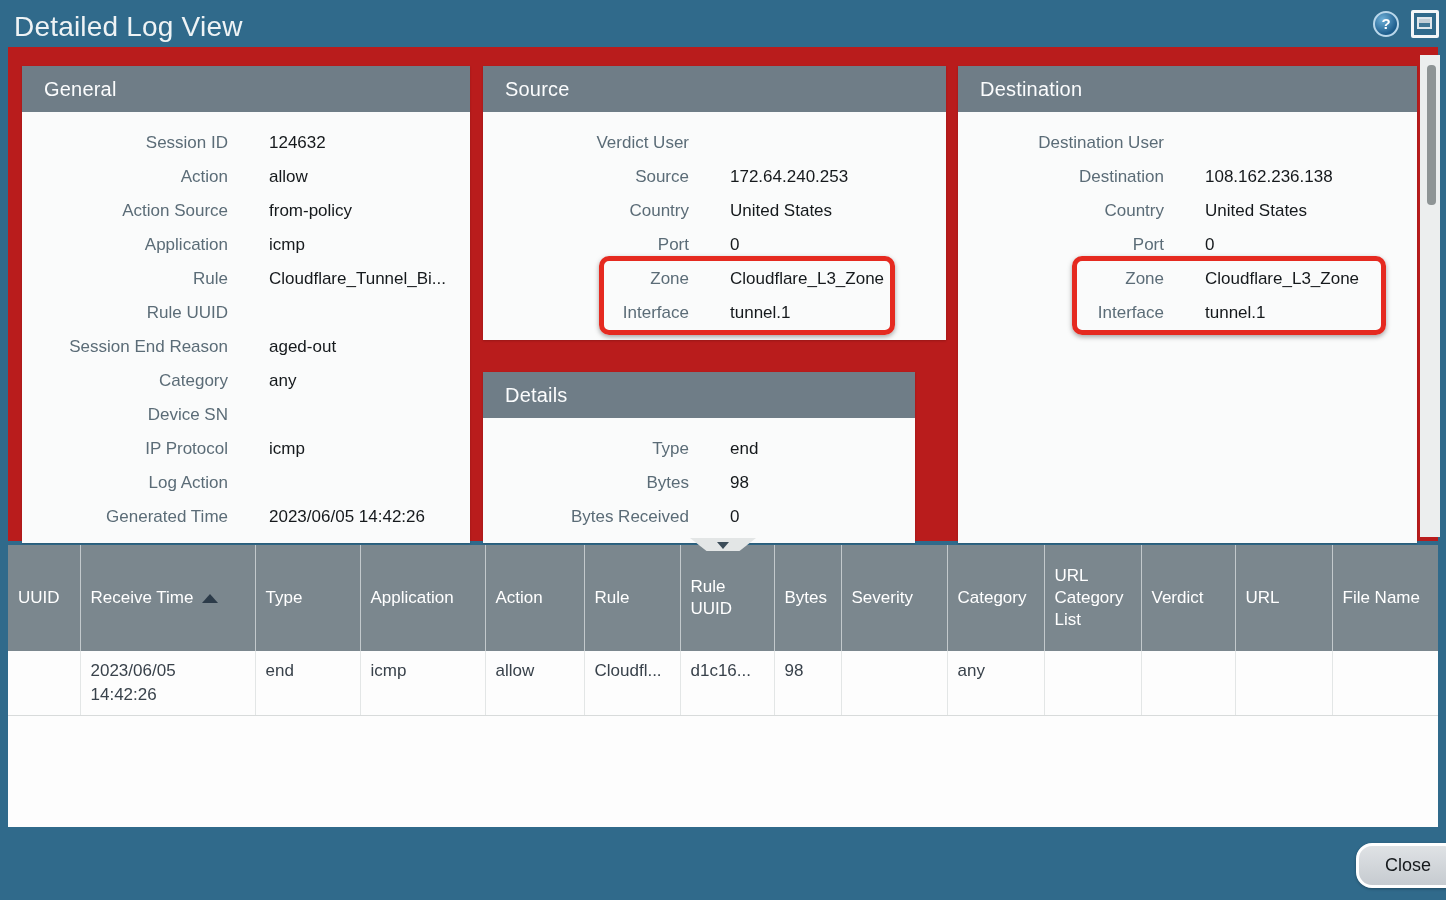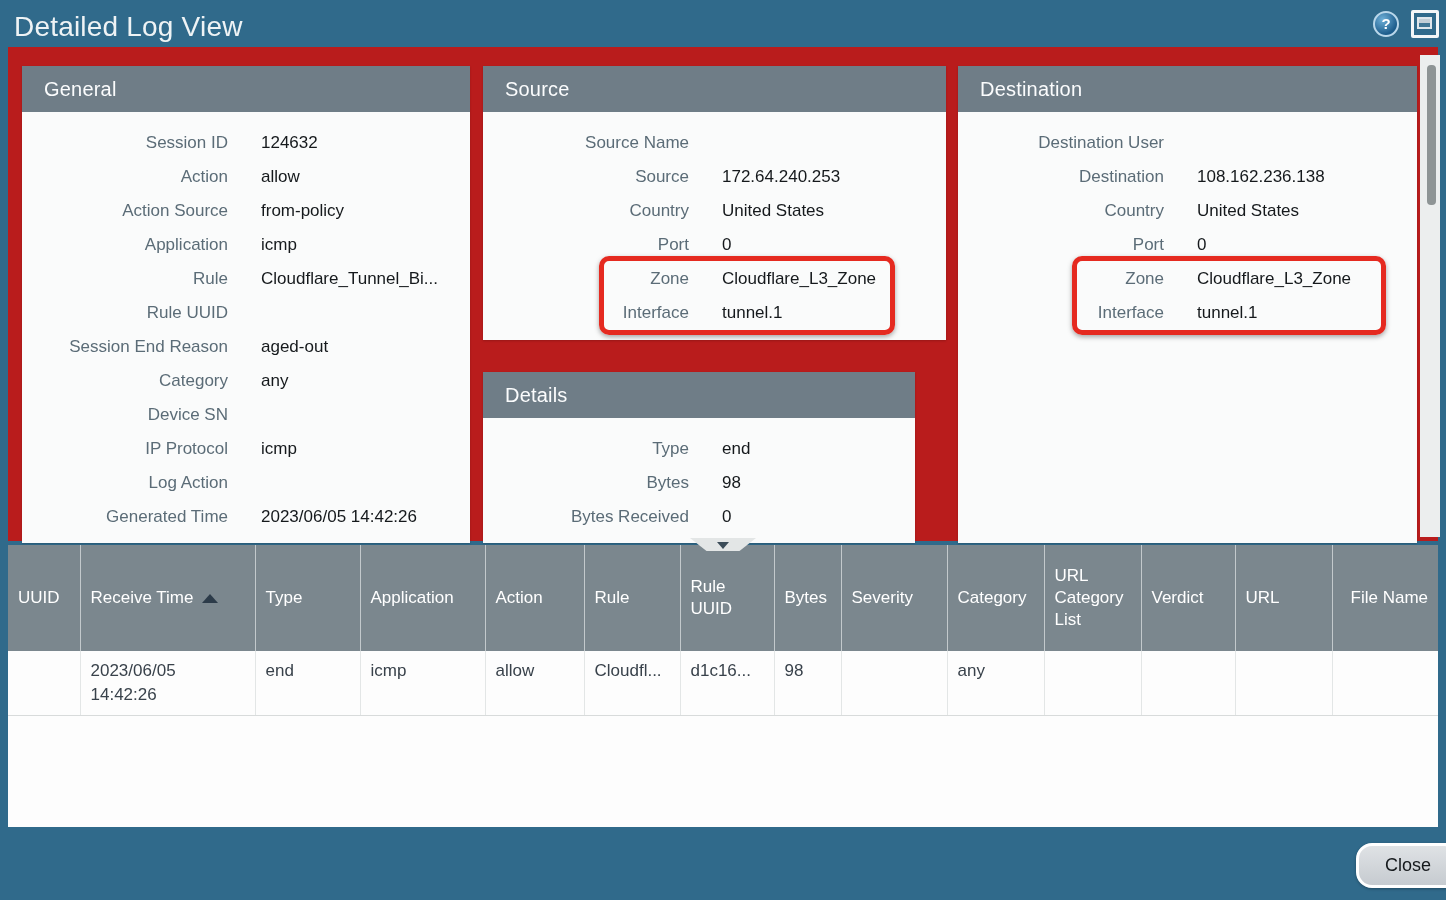--- a/index.html
+++ b/index.html
@@ -29,21 +29,21 @@
   
   .content{position:absolute;left:8px;top:47px;width:1430px;height:494px;background:#b91c1c;}
   .panel{position:absolute;background:#fafbfb;box-shadow:0 1px 2px rgba(0,0,0,.18);overflow:hidden;}
   .panel-header{
     height:46px;background:#6f7d87;color:#fbfcfd;font-size:20px;
     display:flex;align-items:center;padding-left:22px;letter-spacing:.2px;
   }
   .panel-body{padding:13px 0 0 0;}
   .frow{display:flex;padding:6.5px 0;line-height:21px;font-size:17px;gap:24px;}
   .flabel{width:206px;text-align:right;color:#5b6c77;flex:none;}
-  .fvalue{margin-left:9px;color:#15191c;width:200px;word-wrap:break-word;}
+  .fvalue{margin-left:17px;color:#15191c;width:200px;word-wrap:break-word;}
   .panel-general{left:14px;top:19px;width:448px;height:477px;}
   .panel-general .fvalue{width:190px;}
   .panel-source{left:475px;top:19px;width:463px;height:274px;}
   .panel-details{left:475px;top:325px;width:432px;height:171px;}
   .panel-destination{left:950px;top:19px;width:459px;height:477px;}
   
   .red-box{
     position:absolute;border:5px solid #e52a20;border-radius:10px;
     box-shadow:0 2px 5px rgba(0,0,0,.35);pointer-events:none;box-sizing:border-box;
   }
@@ -62,21 +62,21 @@
     border-left:6px solid transparent;border-right:6px solid transparent;border-top:7px solid #3c4d59;
   }
   
   .table-wrap{position:absolute;left:8px;top:545px;width:1430px;height:282px;background:#fdfdfd;}
   table.logs{border-collapse:collapse;table-layout:fixed;width:1430px;}
   table.logs th{
     background:#7b878e;color:#ffffff;font-weight:normal;font-size:17px;text-align:left;
     vertical-align:middle;height:106px;padding:8px 10px;box-sizing:border-box;
     border-right:1px solid rgba(255,255,255,.55);line-height:22px;cursor:pointer;
   }
-  table.logs th:last-child{border-right:none;text-align:right;}
+  table.logs th:last-child{border-right:none;}
   table.logs td{
     font-size:17px;color:#39424b;vertical-align:top;padding:8px 10px;height:54px;
     box-sizing:border-box;border-right:1px solid #e3e6e6;border-bottom:1px solid #d8dbdb;
     line-height:24px;overflow:hidden;
   }
   table.logs td:last-child{border-right:none;}
   .sort-arrow{
     display:inline-block;width:0;height:0;margin-left:9px;
     border-left:8px solid transparent;border-right:8px solid transparent;
     border-bottom:9px solid #2c3b49;vertical-align:middle;
@@ -153,21 +153,21 @@
           <div class="flabel">Generated Time</div>
           <div class="fvalue">2023/06/05 14:42:26</div>
         </div>
     </div>
   </div>
 
   <div class="panel panel-source">
     <div class="panel-header">Source</div>
     <div class="panel-body">
       <div class="frow">
-          <div class="flabel">Source Name</div>
+          <div class="flabel">Verdict User</div>
           <div class="fvalue"></div>
         </div>
       <div class="frow">
           <div class="flabel">Source</div>
           <div class="fvalue">172.64.240.253</div>
         </div>
       <div class="frow">
           <div class="flabel">Country</div>
           <div class="fvalue">United States</div>
         </div>

